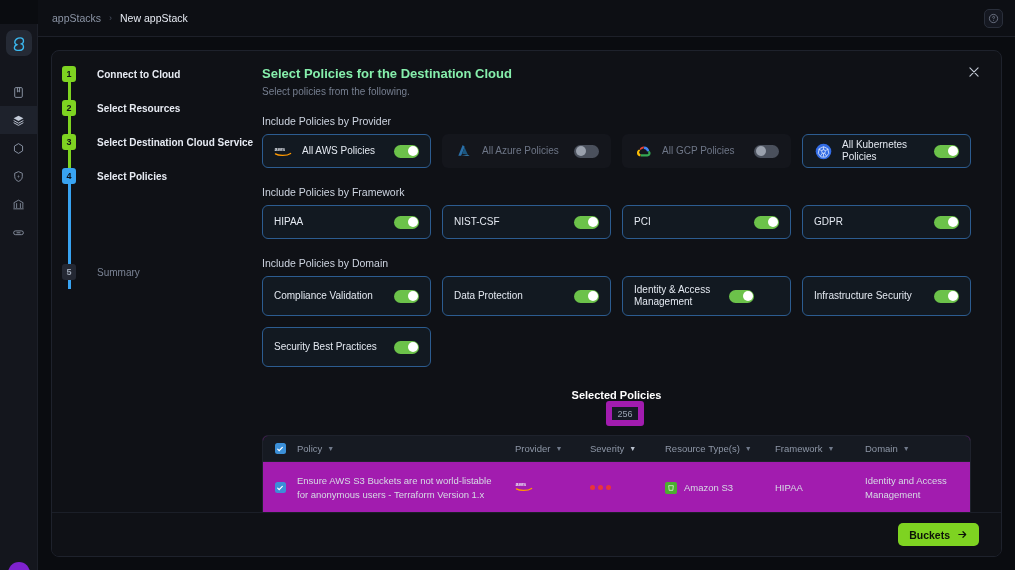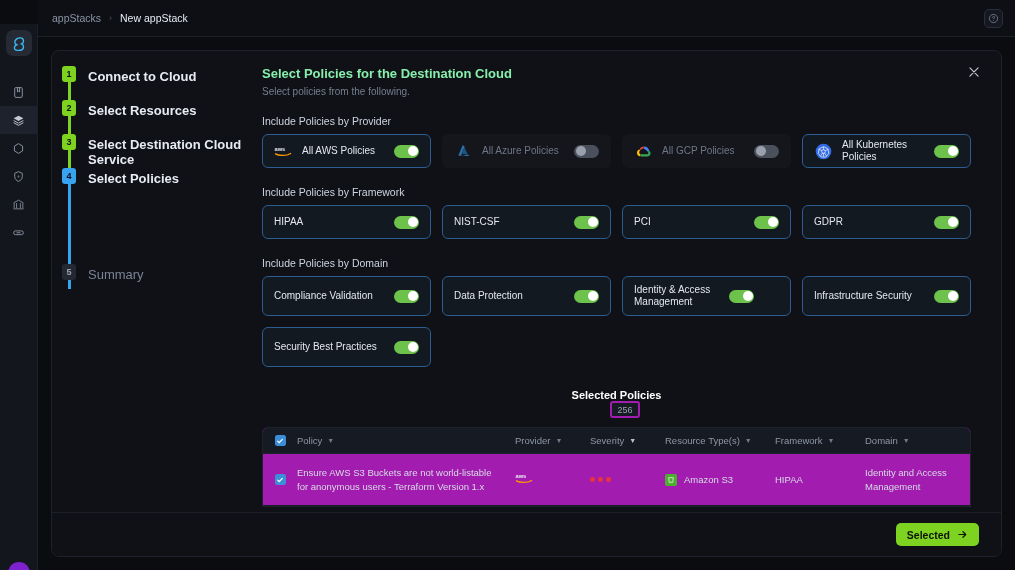--- a/index.html
+++ b/index.html
@@ -72,21 +72,21 @@
   .step { display: flex; align-items: flex-start; position: relative; height: 34px; }
   .step-badge {
     width: 14px; height: 16px; border-radius: 3px;
     font-size: 9px; font-weight: bold;
     display: flex; align-items: center; justify-content: center;
     flex: 0 0 14px; z-index: 2; position: relative;
   }
   .step-badge.done { background: #7ed321; color: #101218; }
   .step-badge.current { background: #38a3f1; color: #0b0d12; }
   .step-badge.todo { background: #242833; color: #9aa3b2; }
-  .step-label { font-size: 13px; font-weight: bold; color: #e7ebf3; margin-left: 12px; margin-top: 2.5px; }
+  .step-label { font-size: 10px; font-weight: bold; color: #e7ebf3; margin-left: 21px; margin-top: 2.5px; }
   .step-label.muted { color: #7a8394; font-weight: normal; }
   .connector { position: absolute; left: 16px; width: 2.5px; z-index: 1; }
 
   
   .panel { flex: 1 1 auto; padding: 15px 30px 0 0; min-width: 0; position: relative; }
   .panel-title { font-size: 13px; font-weight: bold; color: #86efac; }
   .panel-sub { font-size: 10px; color: #767f90; margin-top: 5px; }
   .close-x {
     position: absolute; top: 12px; right: 18px;
     width: 18px; height: 18px; display: flex; align-items: center; justify-content: center;
@@ -109,21 +109,21 @@
   .toggle { width: 25px; height: 13px; border-radius: 7px; position: relative; flex: 0 0 25px; background: #6cc24a; }
   .toggle.off { background: #4a505c; }
   .toggle .knob { position: absolute; top: 1.5px; width: 10px; height: 10px; border-radius: 50%; background: #ffffff; right: 1.5px; }
   .toggle.off .knob { right: auto; left: 1.5px; background: #9aa1ad; }
 
   
   .sel-head { display: flex; align-items: center; margin: 22px 0 9px 0; flex-direction: column; }
   .sel-title { font-size: 11px; font-weight: bold; color: #ffffff; }
   .sel-count {
     margin-left: 17px; font-size: 9px; color: #9aa3b2;
-    border: 2px solid #a21caf; border-radius: 3px; padding: 1.5px 5px; background: #151a23;
+    border: 6px solid #a21caf; border-radius: 3px; padding: 1.5px 5px; background: #151a23;
   }
   .table { border: 1px solid #1e222c; border-radius: 6px 6px 0 0; overflow: hidden; background: #a21caf; }
   .trow { display: flex; align-items: center; }
   .thead { height: 26px; background: #161a22; border-bottom: 1px solid #1e222c; }
   .tbody-row { min-height: 52px; padding: 7px 0; border-bottom: 1px solid #191d26; }
   .c-check { width: 34px; flex: 0 0 34px; display: flex; justify-content: center; align-items: center; }
   .c-policy { flex: 1 1 auto; min-width: 0; padding-right: 10px; }
   .c-provider { width: 75px; flex: 0 0 75px; }
   .c-severity { width: 75px; flex: 0 0 75px; }
   .c-restype { width: 110px; flex: 0 0 110px; display: flex; align-items: center; }
@@ -458,21 +458,21 @@
                 <span class="cell">Amazon S3</span>
               </div>
               <div class="c-framework cell">HIPAA</div>
               <div class="c-domain cell">Identity and Access Management</div>
             </div>
           </div>
         </div>
 
         <div class="footer">
           <button class="proceed">
-            <span>Selected</span>
+            <span>Buckets</span>
             <svg width="11" height="11" viewBox="0 0 24 24" stroke="#0d1208" stroke-width="2.6" fill="none" stroke-linecap="round" stroke-linejoin="round">
               <path d="M4 12h15M13 6l6 6-6 6"></path>
             </svg>
           </button>
         </div>
 
       </div>
     </div>
   </div>
 </div>

